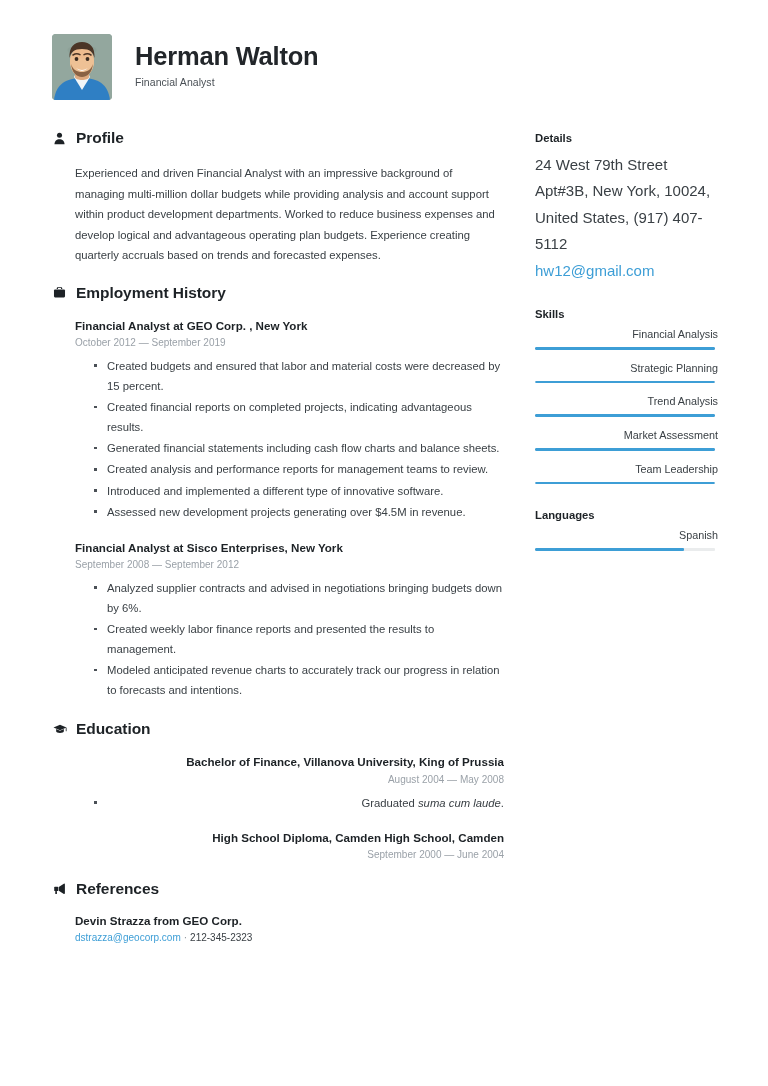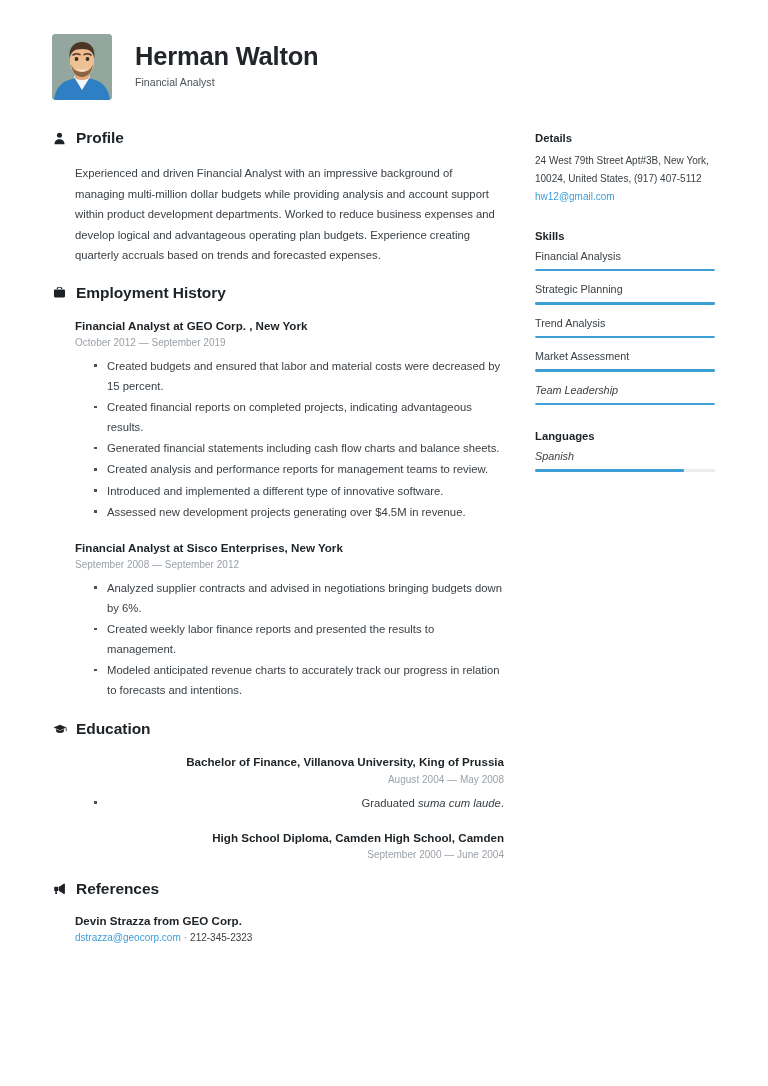--- a/index.html
+++ b/index.html
@@ -166,28 +166,28 @@
 
   
   .side-block { margin-bottom: 22px; }
   .side-title {
     font-size: 11.3px;
     font-weight: bold;
     color: #1d2226;
     margin-bottom: 8px;
   }
   .side-text {
-    font-size: 10px;
+    font-size: 15px;
     line-height: 1.75;
     color: #3a4045;
   }
   .side-text .mail { color: #3d9ed6; display: block; margin-top: 1px; }
 
-  .meter { margin-bottom: 12px; }
-  .meter:last-child { margin-bottom: 16px; font-style: italic; }
+  .meter { margin-bottom: 12px; text-align: right; }
+  .meter:last-child { margin-bottom: 16px; }
   .meter-label {
     font-size: 10.8px;
     color: #3a4045;
     margin-bottom: 7px;
   }
   .meter-track {
     position: relative;
     height: 2.6px;
     width: 180px;
     background: #eaeced;

